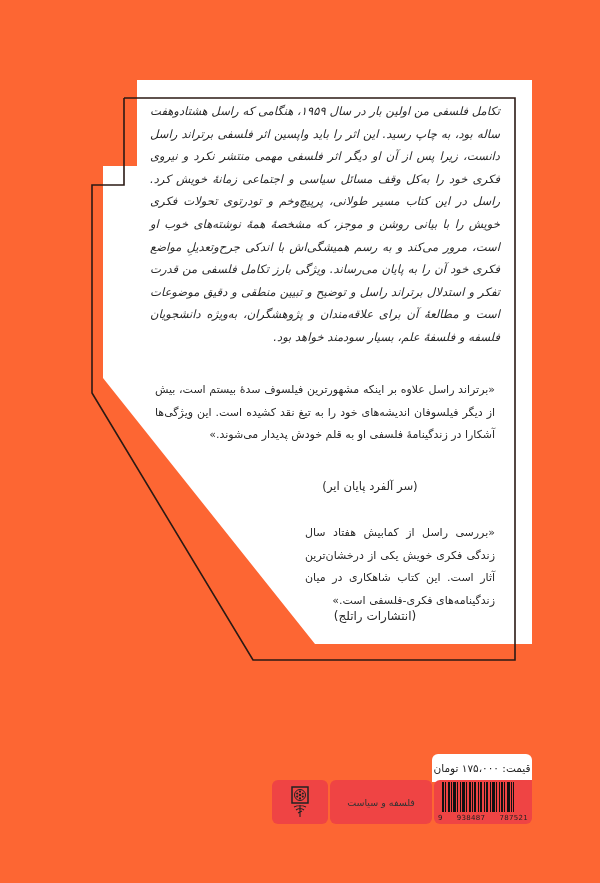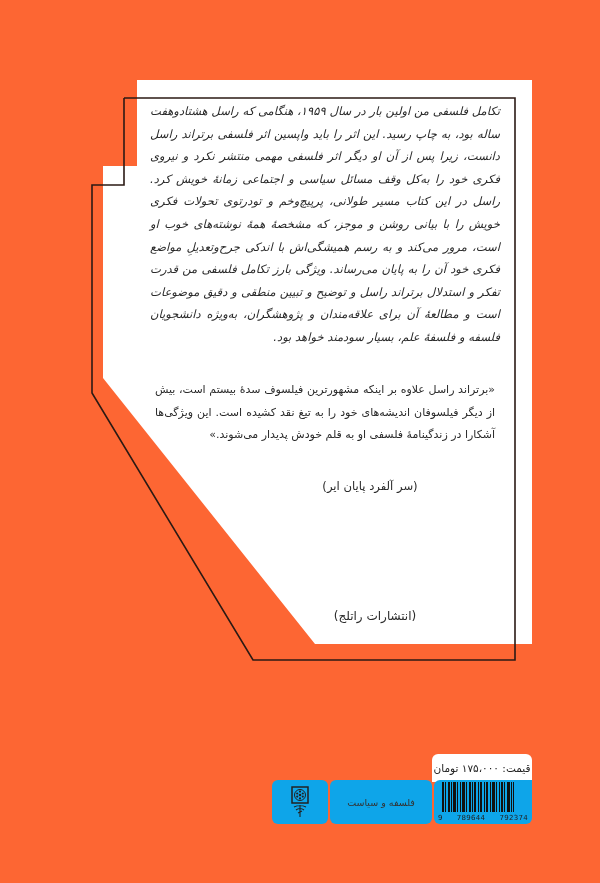--- a/index.html
+++ b/index.html
@@ -107,21 +107,21 @@
     .info-strip {
       position: absolute;
       left: 272px;
       top: 780px;
       width: 260px;
       height: 44px;
       display: flex;
       gap: 2px;
     }
     .box {
-      background: #0ea5e9;
+      background: #ef4444;
       border-radius: 6px;
       height: 44px;
       position: relative;
     }
     .box-logo {
       width: 56px;
     }
     .box-series {
       width: 102px;
       display: flex;
@@ -182,20 +182,23 @@
 
   <div class="text-area">
     <p class="para">تکامل فلسفی من اولین بار در سال ۱۹۵۹، هنگامی که راسل هشتادوهفت ساله بود، به چاپ رسید. این اثر را باید واپسین اثر فلسفی برتراند راسل دانست، زیرا پس از آن او دیگر اثر فلسفی مهمی منتشر نکرد و نیروی فکری خود را به‌کل وقف مسائل سیاسی و اجتماعی زمانهٔ خویش کرد. راسل در این کتاب مسیر طولانی، پرپیچ‌وخم و تودرتوی تحولات فکری خویش را با بیانی روشن و موجز، که مشخصهٔ همهٔ نوشته‌های خوب او است، مرور می‌کند و به رسم همیشگی‌اش با اندکی جرح‌وتعدیلِ مواضع فکری خود آن را به پایان می‌رساند. ویژگی بارز تکامل فلسفی من قدرت تفکر و استدلال برتراند راسل و توضیح و تبیین منطقی و دقیق موضوعات است و مطالعهٔ آن برای علاقه‌مندان و پژوهشگران، به‌ویژه دانشجویان فلسفه و فلسفهٔ علم، بسیار سودمند خواهد بود.</p>
   </div>
 
   <div class="quote1">
     <p class="quote">«برتراند راسل علاوه بر اینکه مشهورترین فیلسوف سدهٔ بیستم است، بیش از دیگر فیلسوفان اندیشه‌های خود را به تیغ نقد کشیده است. این ویژگی‌ها آشکارا در زندگینامهٔ فلسفی او به قلم خودش پدیدار می‌شوند.»</p>
   </div>
   <div class="attr1">(سر آلفرد پایان ایر)</div>
 
+  <div class="quote2">
+    <p class="quote">«بررسی راسل از کمابیش هفتاد سال زندگی فکری خویش یکی از درخشان‌ترین آثار است. این کتاب شاهکاری در میان زندگینامه‌های فکری-فلسفی است.»</p>
+  </div>
   <div class="attr2">(انتشارات راتلج)</div>
 
   <div class="price-tag">قیمت: ۱۷۵،۰۰۰ تومان</div>
 
   <div class="info-strip">
     <div class="box box-logo">
       <svg class="logo-icon" viewBox="0 0 20 32" width="20" height="32">
         <rect x="2" y="1" width="16" height="16" fill="none" stroke="#222" stroke-width="1.5"></rect>
         <circle cx="10" cy="9" r="5.5" fill="none" stroke="#222" stroke-width="1"></circle>
         <circle cx="10" cy="9" r="1.3" fill="#222"></circle>
@@ -234,19 +237,19 @@
         <span style="width:1.5px;margin-right:2px"></span>
         <span style="width:1px;margin-right:1px"></span>
         <span style="width:2px;margin-right:1px"></span>
         <span style="width:1px;margin-right:2px"></span>
         <span style="width:2.5px;margin-right:1px"></span>
         <span style="width:1px;margin-right:1px"></span>
         <span style="width:1.5px"></span>
       </div>
       <div class="barcode-num">
         <span>9</span>
-        <span>789644</span>
-        <span>792374</span>
+        <span>938487</span>
+        <span>787521</span>
       </div>
     </div>
   </div>
 
 </div>
 
 </body></html>

